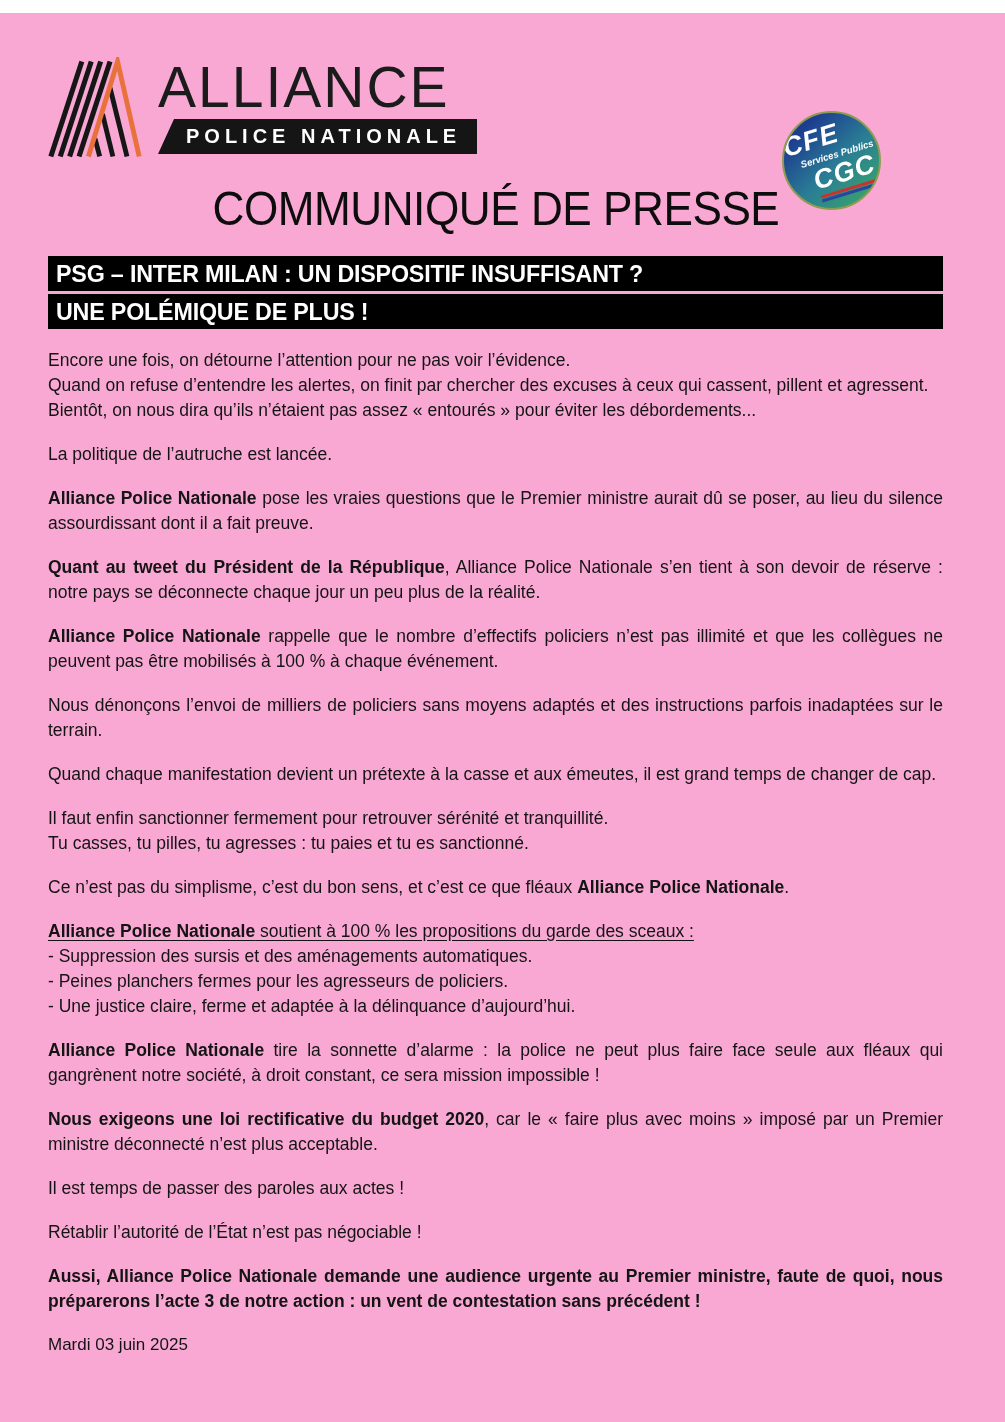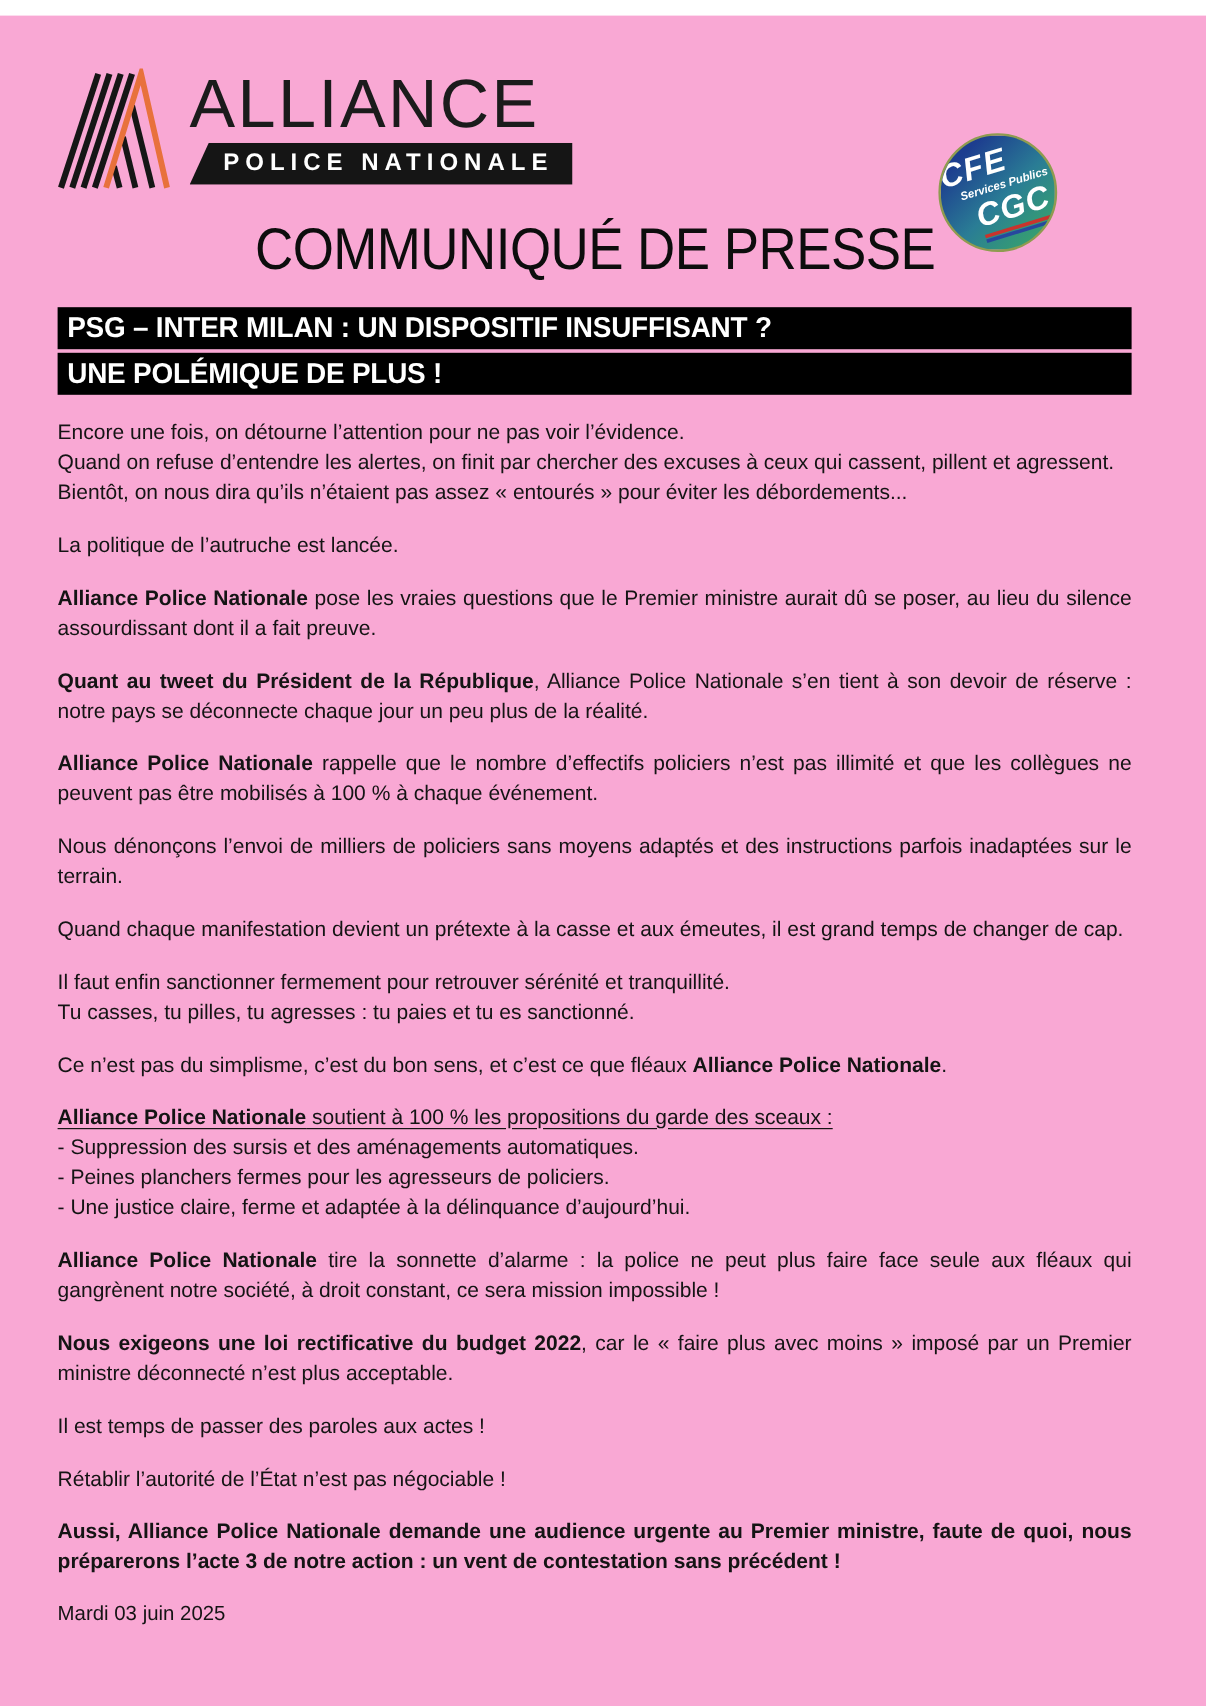--- a/index.html
+++ b/index.html
@@ -182,21 +182,21 @@
       <p class="para"><span>La politique de l’autruche est lancée.</span></p>
       <p class="para"><span class="b">Alliance Police Nationale</span><span> pose les vraies questions que le Premier ministre aurait dû se poser, au lieu du silence assourdissant dont il a fait preuve.</span></p>
       <p class="para"><span class="b">Quant au tweet du Président de la République</span><span>, Alliance Police Nationale s’en tient à son devoir de réserve : notre pays se déconnecte chaque jour un peu plus de la réalité.</span></p>
       <p class="para"><span class="b">Alliance Police Nationale</span><span> rappelle que le nombre d’effectifs policiers n’est pas illimité et que les collègues ne peuvent pas être mobilisés à 100 % à chaque événement.</span></p>
       <p class="para"><span>Nous dénonçons l’envoi de milliers de policiers sans moyens adaptés et des instructions parfois inadaptées sur le terrain.</span></p>
       <p class="para"><span>Quand chaque manifestation devient un prétexte à la casse et aux émeutes, il est grand temps de changer de cap.</span></p>
       <p class="para"><span>Il faut enfin sanctionner fermement pour retrouver sérénité et tranquillité.</span><br><span>Tu casses, tu pilles, tu agresses : tu paies et tu es sanctionné.</span></p>
       <p class="para"><span>Ce n’est pas du simplisme, c’est du bon sens, et c’est ce que fléaux </span><span class="b">Alliance Police Nationale</span><span>.</span></p>
       <p class="para"><span class="b u">Alliance Police Nationale</span><span class="u"> soutient à 100 % les propositions du garde des sceaux :</span><br><span>- Suppression des sursis et des aménagements automatiques.</span><br><span>- Peines planchers fermes pour les agresseurs de policiers.</span><br><span>- Une justice claire, ferme et adaptée à la délinquance d’aujourd’hui.</span></p>
       <p class="para"><span class="b">Alliance Police Nationale</span><span> tire la sonnette d’alarme : la police ne peut plus faire face seule aux fléaux qui gangrènent notre société, à droit constant, ce sera mission impossible !</span></p>
-      <p class="para"><span class="b">Nous exigeons une loi rectificative du budget 2022</span><span>, car le « faire plus avec moins » imposé par un Premier ministre déconnecté n’est plus acceptable.</span></p>
+      <p class="para"><span class="b">Nous exigeons une loi rectificative du budget 2020</span><span>, car le « faire plus avec moins » imposé par un Premier ministre déconnecté n’est plus acceptable.</span></p>
       <p class="para"><span>Il est temps de passer des paroles aux actes !</span></p>
       <p class="para"><span>Rétablir l’autorité de l’État n’est pas négociable !</span></p>
       <p class="para"><span class="b">Aussi, Alliance Police Nationale demande une audience urgente au Premier ministre, faute de quoi, nous préparerons l’acte 3 de notre action : un vent de contestation sans précédent !</span></p>
     </div>
 
   <div class="date-line">Mardi 03 juin 2025</div>
 
 </div>
 
 </body></html>

